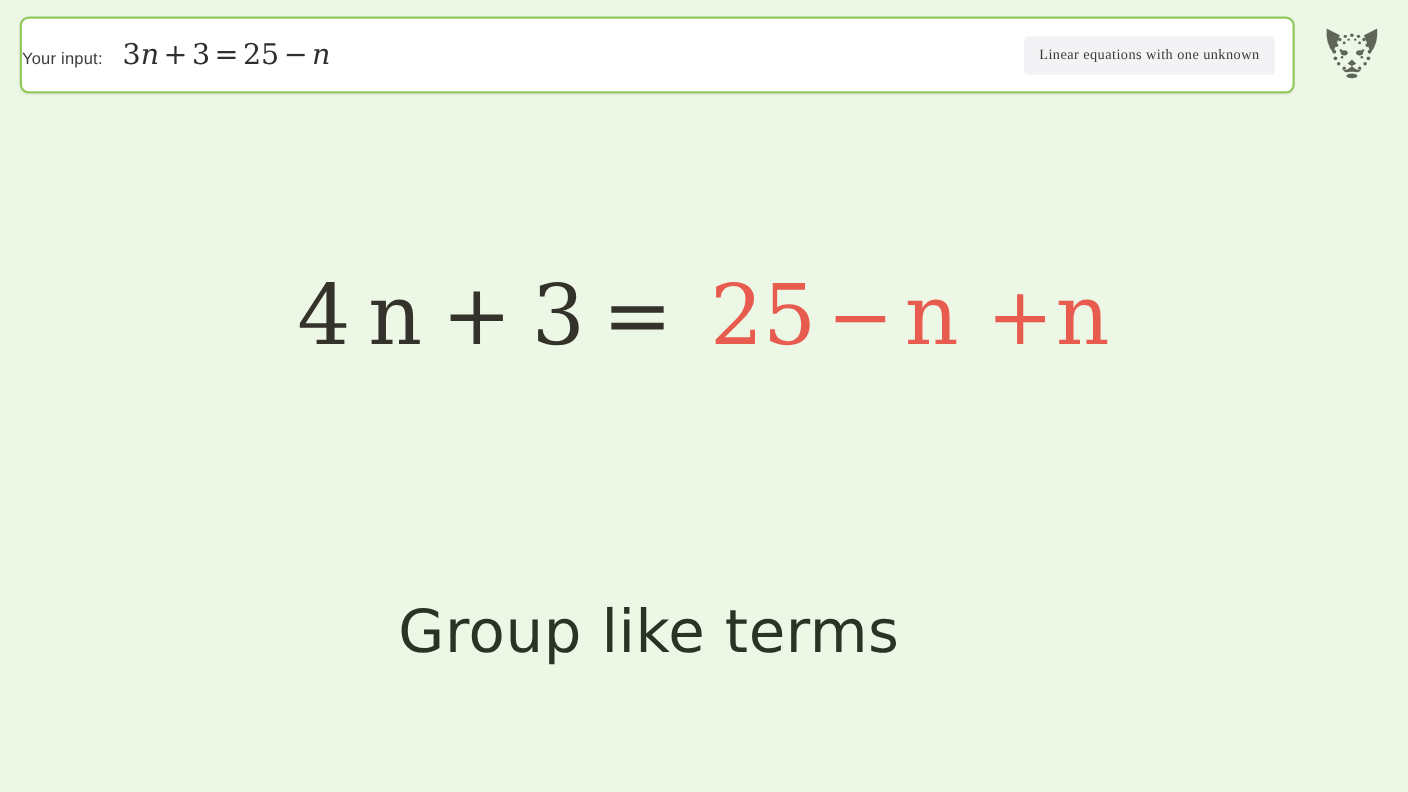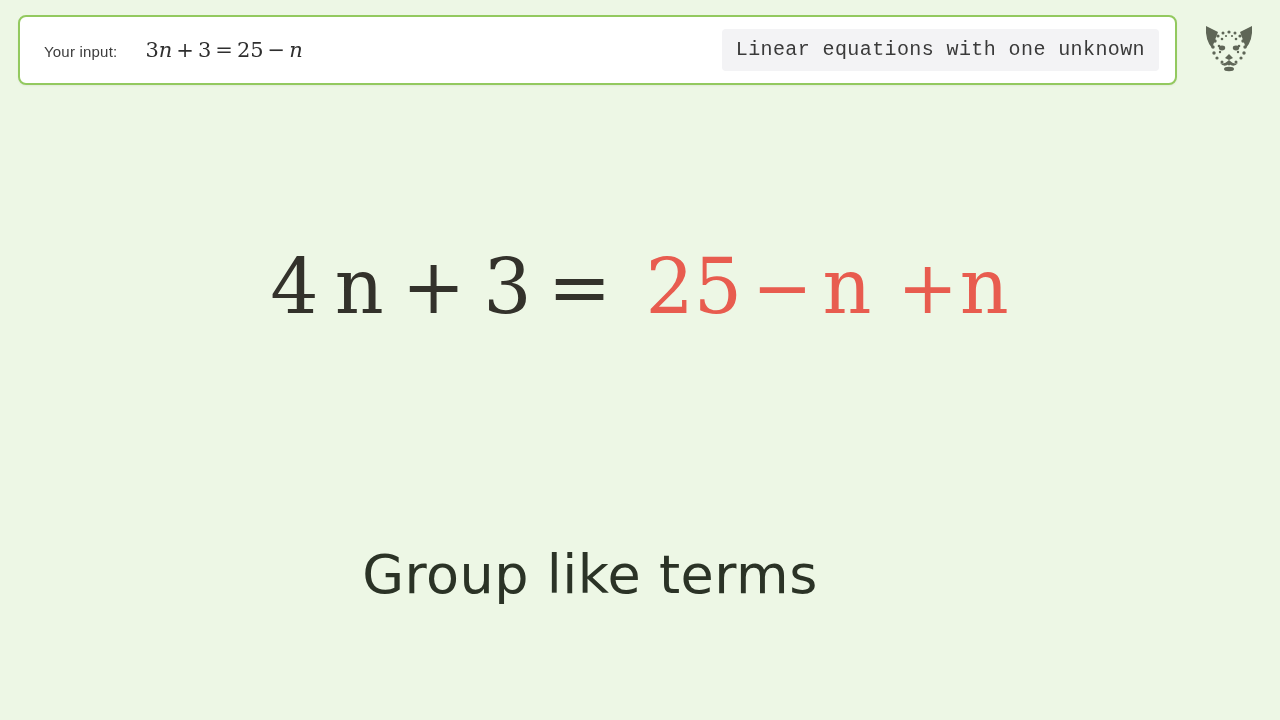--- a/index.html
+++ b/index.html
@@ -26,53 +26,52 @@
     background: #ffffff;
     border: 2px solid #93c95f;
     border-radius: 8px;
     display: flex;
     align-items: center;
     box-shadow: 0 1px 2px rgba(0,0,0,0.05);
   }
   #input-left {
     display: flex;
     align-items: baseline;
-    padding-left: 24px;
     flex: 0 0 auto;
   }
   #input-label {
     font-family: "Liberation Sans", sans-serif;
     font-size: 15px;
     color: #3c3c3c;
     letter-spacing: 0.2px;
     white-space: nowrap;
   }
   #input-equation {
     font-family: "DejaVu Serif", "Liberation Serif", serif;
-    font-size: 21px;
+    font-size: 26px;
     color: #2e2e2e;
-    margin-left: 28px;
+    margin-left: 18px;
     white-space: nowrap;
   }
   #input-equation .var {
     font-style: italic;
   }
   #input-equation .op {
     padding: 0 4px;
   }
   #input-spacer { flex: 1 1 auto; }
 
   #lesson-title {
     flex: 0 0 auto;
     margin-right: 16px;
     background: #f3f3f5;
     border-radius: 4px;
     padding: 9px 14px 10px 14px;
-    font-family: Liberation Mono, monospace;
-    font-size: 20px;
+    font-family: Liberation Serif, serif;
+    font-size: 13px;
     color: #3a3a3a;
     letter-spacing: 0.4px;
     white-space: nowrap;
   }
 
   
   #logo {
     position: absolute;
     left: 1198px;
     top: 20px;

